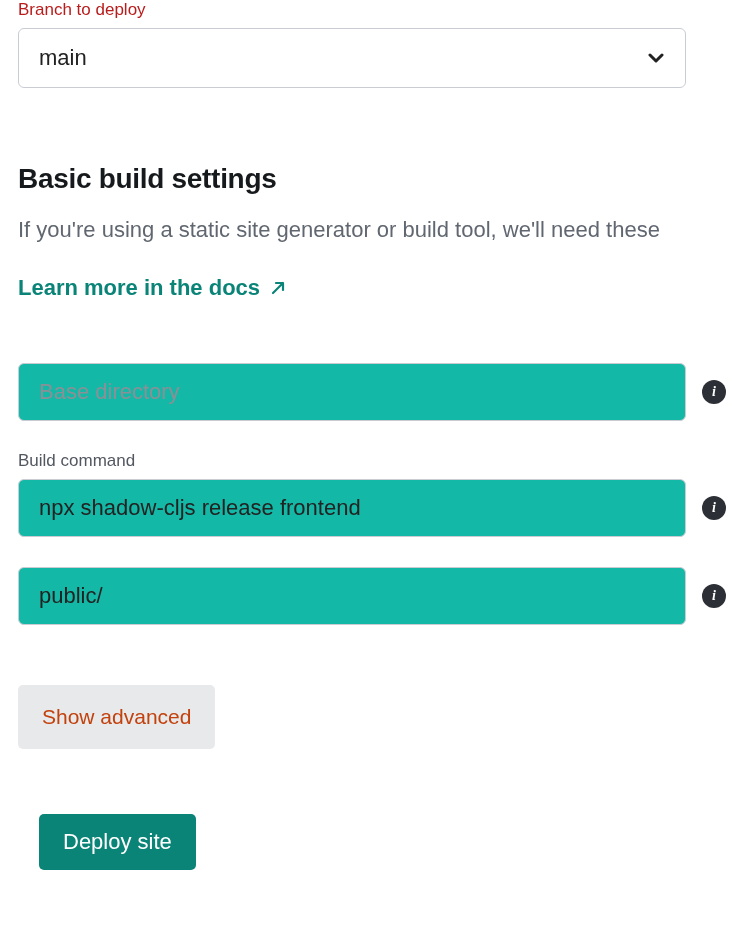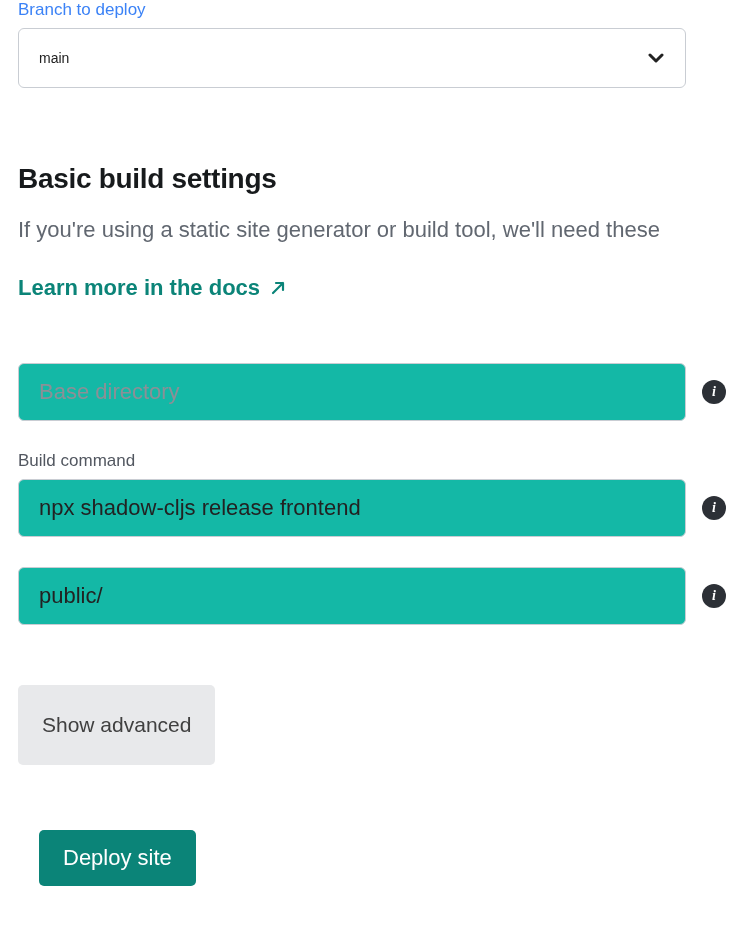--- a/index.html
+++ b/index.html
@@ -7,35 +7,35 @@
       font-family: -apple-system, BlinkMacSystemFont, "Segoe UI", Helvetica, Arial, sans-serif;
       background: #fff;
       width: 754px;
       height: 930px;
       overflow: hidden;
       padding: 0 18px;
       color: #333;
     }
     .field-label {
       font-size: 17px;
-      color: #3b82f6;
+      color: #b91c1c;
       margin-bottom: 8px;
       display: block;
     }
     .select-wrapper {
       position: relative;
       width: 668px;
     }
     .select-control {
       width: 100%;
       height: 60px;
       border: 1px solid #c9cdd3;
       border-radius: 6px;
       background: #fff;
-      font-size: 14px;
+      font-size: 22px;
       color: #222;
       padding: 0 20px;
       display: flex;
       align-items: center;
       justify-content: space-between;
       cursor: pointer;
     }
     .chevron {
       width: 18px;
       height: 18px;
@@ -114,26 +114,26 @@
       cursor: pointer;
       flex-shrink: 0;
       user-select: none;
     }
     .info-btn-align {
       align-self: flex-end;
       margin-bottom: 17px;
     }
     .btn-secondary {
       background: #e8e9eb;
-      color: #404040;
+      color: #c2410c;
       border: none;
       border-radius: 5px;
       font-size: 21px;
       font-weight: 400;
-      padding: 28px 24px;
+      padding: 20px 24px;
       cursor: pointer;
       font-family: inherit;
       margin-top: 30px;
     }
     .btn-primary {
       background: #0b8478;
       color: #fff;
       border: none;
       border-radius: 5px;
       font-size: 22px;

